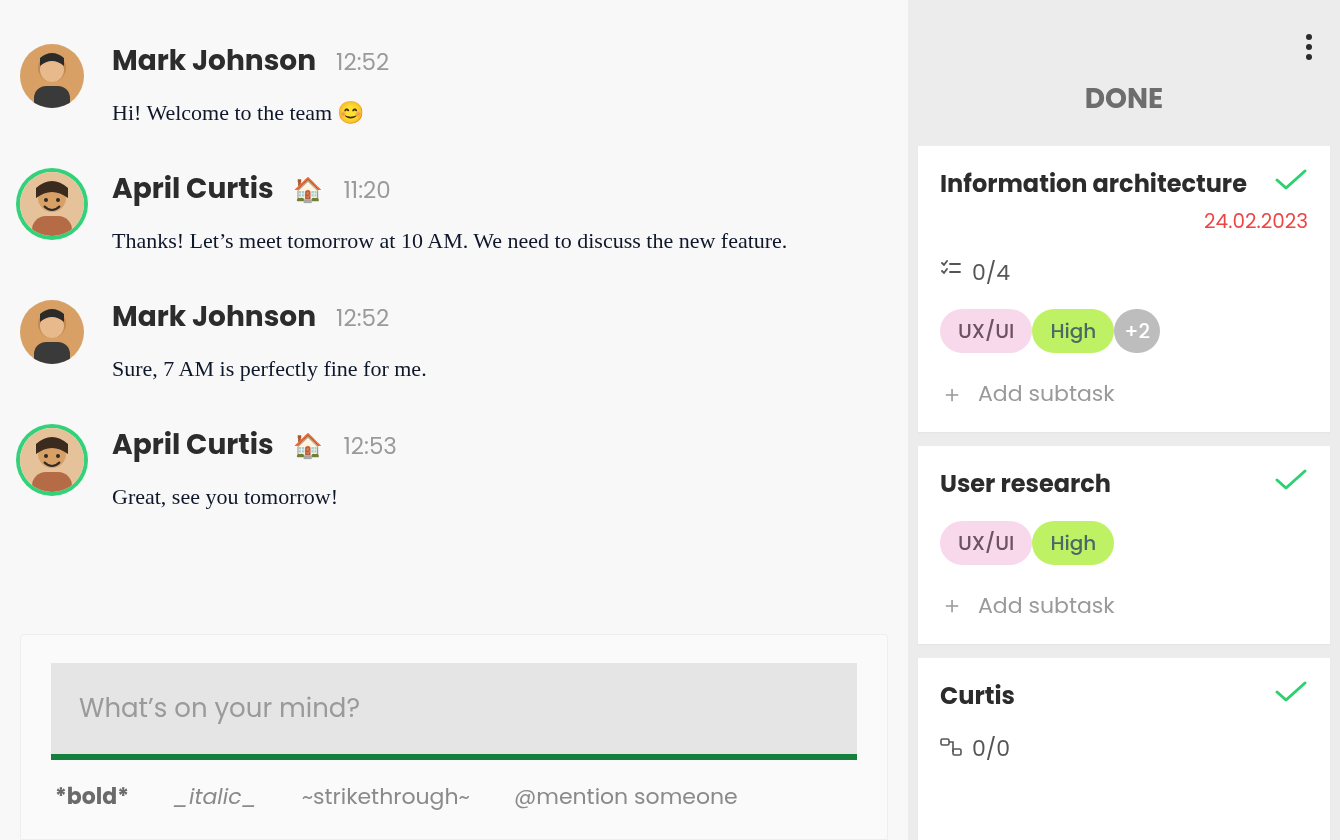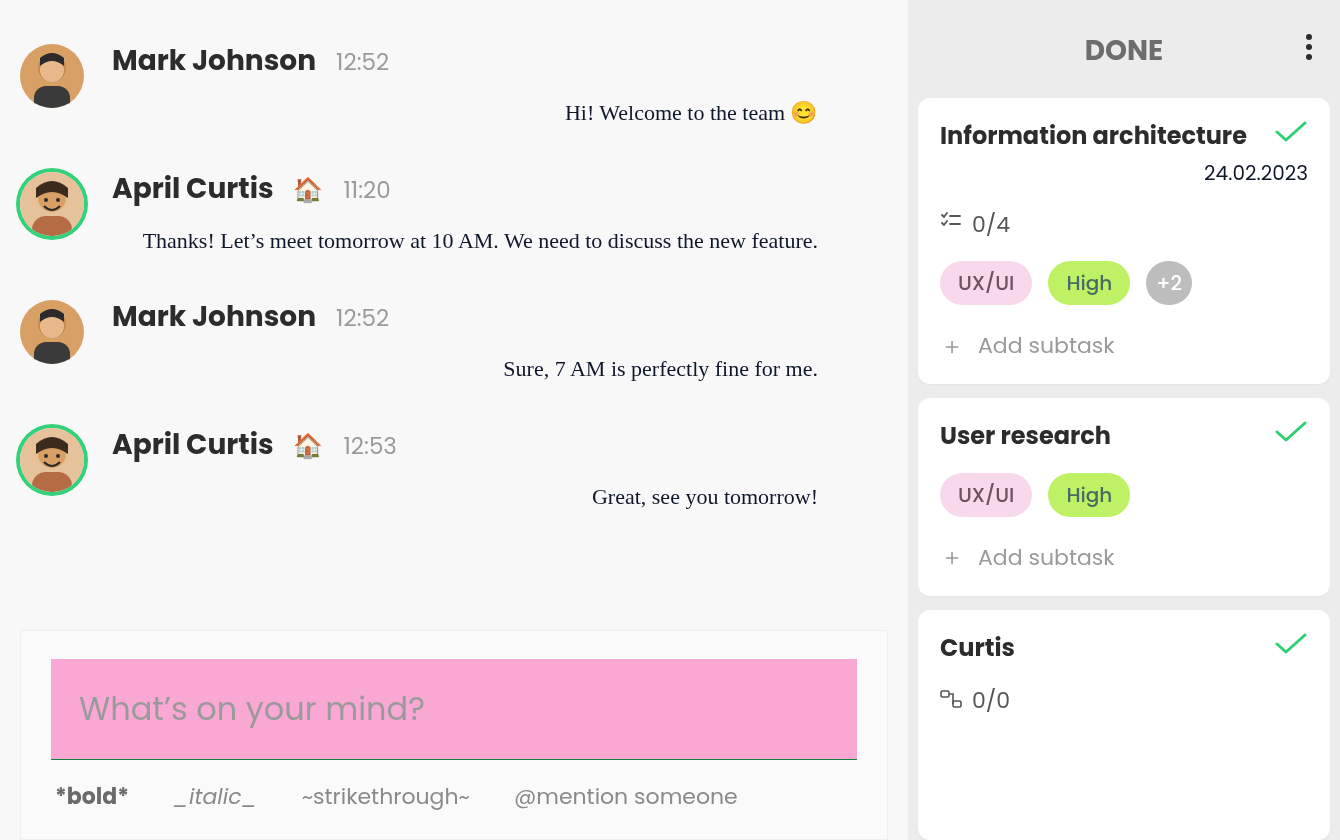--- a/index.html
+++ b/index.html
@@ -41,21 +41,21 @@
     height: 64px;
     border-radius: 50%;
     flex-shrink: 0;
     position: relative;
     margin-top: 4px;
   }
   .avatar.online {
     box-shadow: 0 0 0 4px #33d17a;
   }
   .avatar svg { width: 100%; height: 100%; display: block; }
-  .msg-body { flex: 1; text-align: right; }
+  .msg-body { flex: 1; }
   .msg-header {
     display: flex;
     align-items: baseline;
     gap: 20px;
     margin-bottom: 14px;
   }
   .author {
     font-size: 28px;
     font-weight: 700;
     color: #2c2c2c;
@@ -77,25 +77,25 @@
   
   .composer-wrap {
     margin-top: 30px;
     background: #fafafa;
     border: 1px solid #eee;
     border-radius: 4px 4px 0 0;
     padding: 28px 30px 26px 30px;
   }
   .composer-input {
     width: 100%;
-    background: #f9a8d4;
+    background: #e5e5e5;
     border: none;
-    border-bottom: 1px solid #15803d;
+    border-bottom: 6px solid #15803d;
     padding: 26px 28px;
-    font-size: 32px;
+    font-size: 26px;
     color: #444;
     outline: none;
     font-family: inherit;
   }
   .composer-input::placeholder { color: #9a9a9a; }
   .formatting-hints {
     display: flex;
     gap: 44px;
     margin-top: 20px;
     font-size: 22px;
@@ -118,71 +118,72 @@
     justify-content: center;
     position: relative;
     margin-bottom: 26px;
     padding: 0 18px;
   }
   .tasks-title {
     font-size: 28px;
     font-weight: 700;
     color: #6d6d6d;
     text-align: center;
+    margin-top: 48px;
   }
   .more-btn {
     position: absolute;
     right: 14px;
     top: 0;
     display: flex;
     flex-direction: column;
     gap: 4px;
     cursor: pointer;
     padding: 4px;
   }
   .more-btn .dot {
     width: 6px; height: 6px; background: #2c2c2c; border-radius: 50%;
   }
   .cards { display: flex; flex-direction: column; gap: 14px; }
   .card {
     background: #fff;
-    border-radius: 12px;
+    border-radius: 0;
     padding: 22px 22px 22px 22px;
     box-shadow: 0 1px 2px rgba(0,0,0,0.04);
   }
   .card-top {
     display: flex;
     justify-content: space-between;
     align-items: flex-start;
     gap: 12px;
   }
   .card-title {
     font-size: 24px;
     font-weight: 700;
     color: #2c2c2c;
     line-height: 1.35;
   }
   .check-icon svg { display: block; }
   .card-date {
     font-size: 20px;
-    color: #0f172a;
+    color: #ef4444;
     text-align: right;
     margin-top: 6px;
   }
   .card-meta {
     display: flex;
     align-items: flex-end;
     gap: 10px;
     margin-top: 20px;
     color: #555;
     font-size: 22px;
   }
   .tag-row {
     display: flex;
-    gap: 16px;
+    gap: 0;
     margin-top: 20px;
     align-items: center;
   }
   .tag {
     padding: 7px 18px;
     border-radius: 999px;
     font-size: 20px;
     font-weight: 500;
   }
   .tag.pink { background: #f8d9ec; color: #6b5360; }

